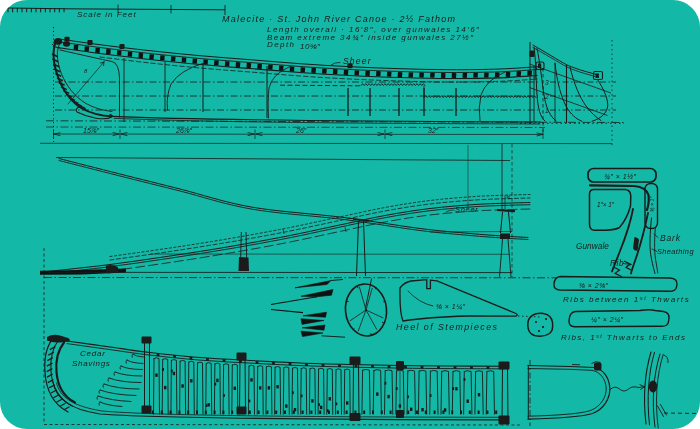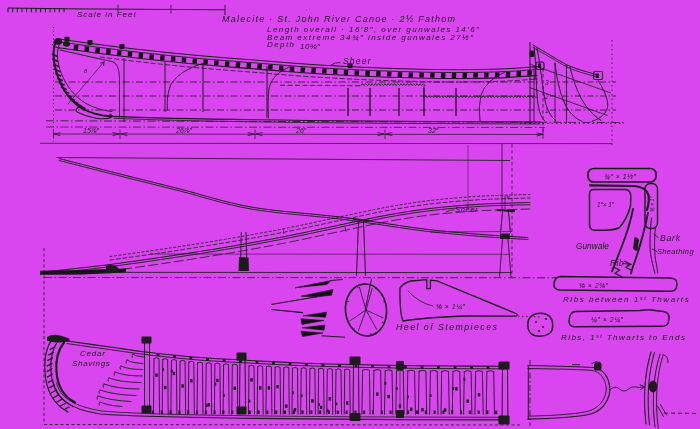--- a/index.html
+++ b/index.html
@@ -1,15 +1,15 @@
 <!DOCTYPE html>
 <html><head><meta charset="utf-8">
 <style>
 html,body{margin:0;padding:0;background:#ffffff;}
-#page{width:700px;height:429px;position:relative;background:#d946ef;overflow:hidden;}
+#page{width:700px;height:429px;position:relative;background:#14b8a6;overflow:hidden;border-radius:27px;}
 svg{position:absolute;top:0;left:0;}
 </style></head>
 <body>
 
 <div id="page">
 <svg width="700" height="429" viewBox="0 0 700 429">
 
 <g>
         <line x1="8" y1="8" x2="64" y2="8.8" stroke="#1b1b1b" stroke-width="1.1"></line>
         <line x1="8.0" y1="8" x2="8.0" y2="12.3" stroke="#1b1b1b" stroke-width="1.0"></line>

